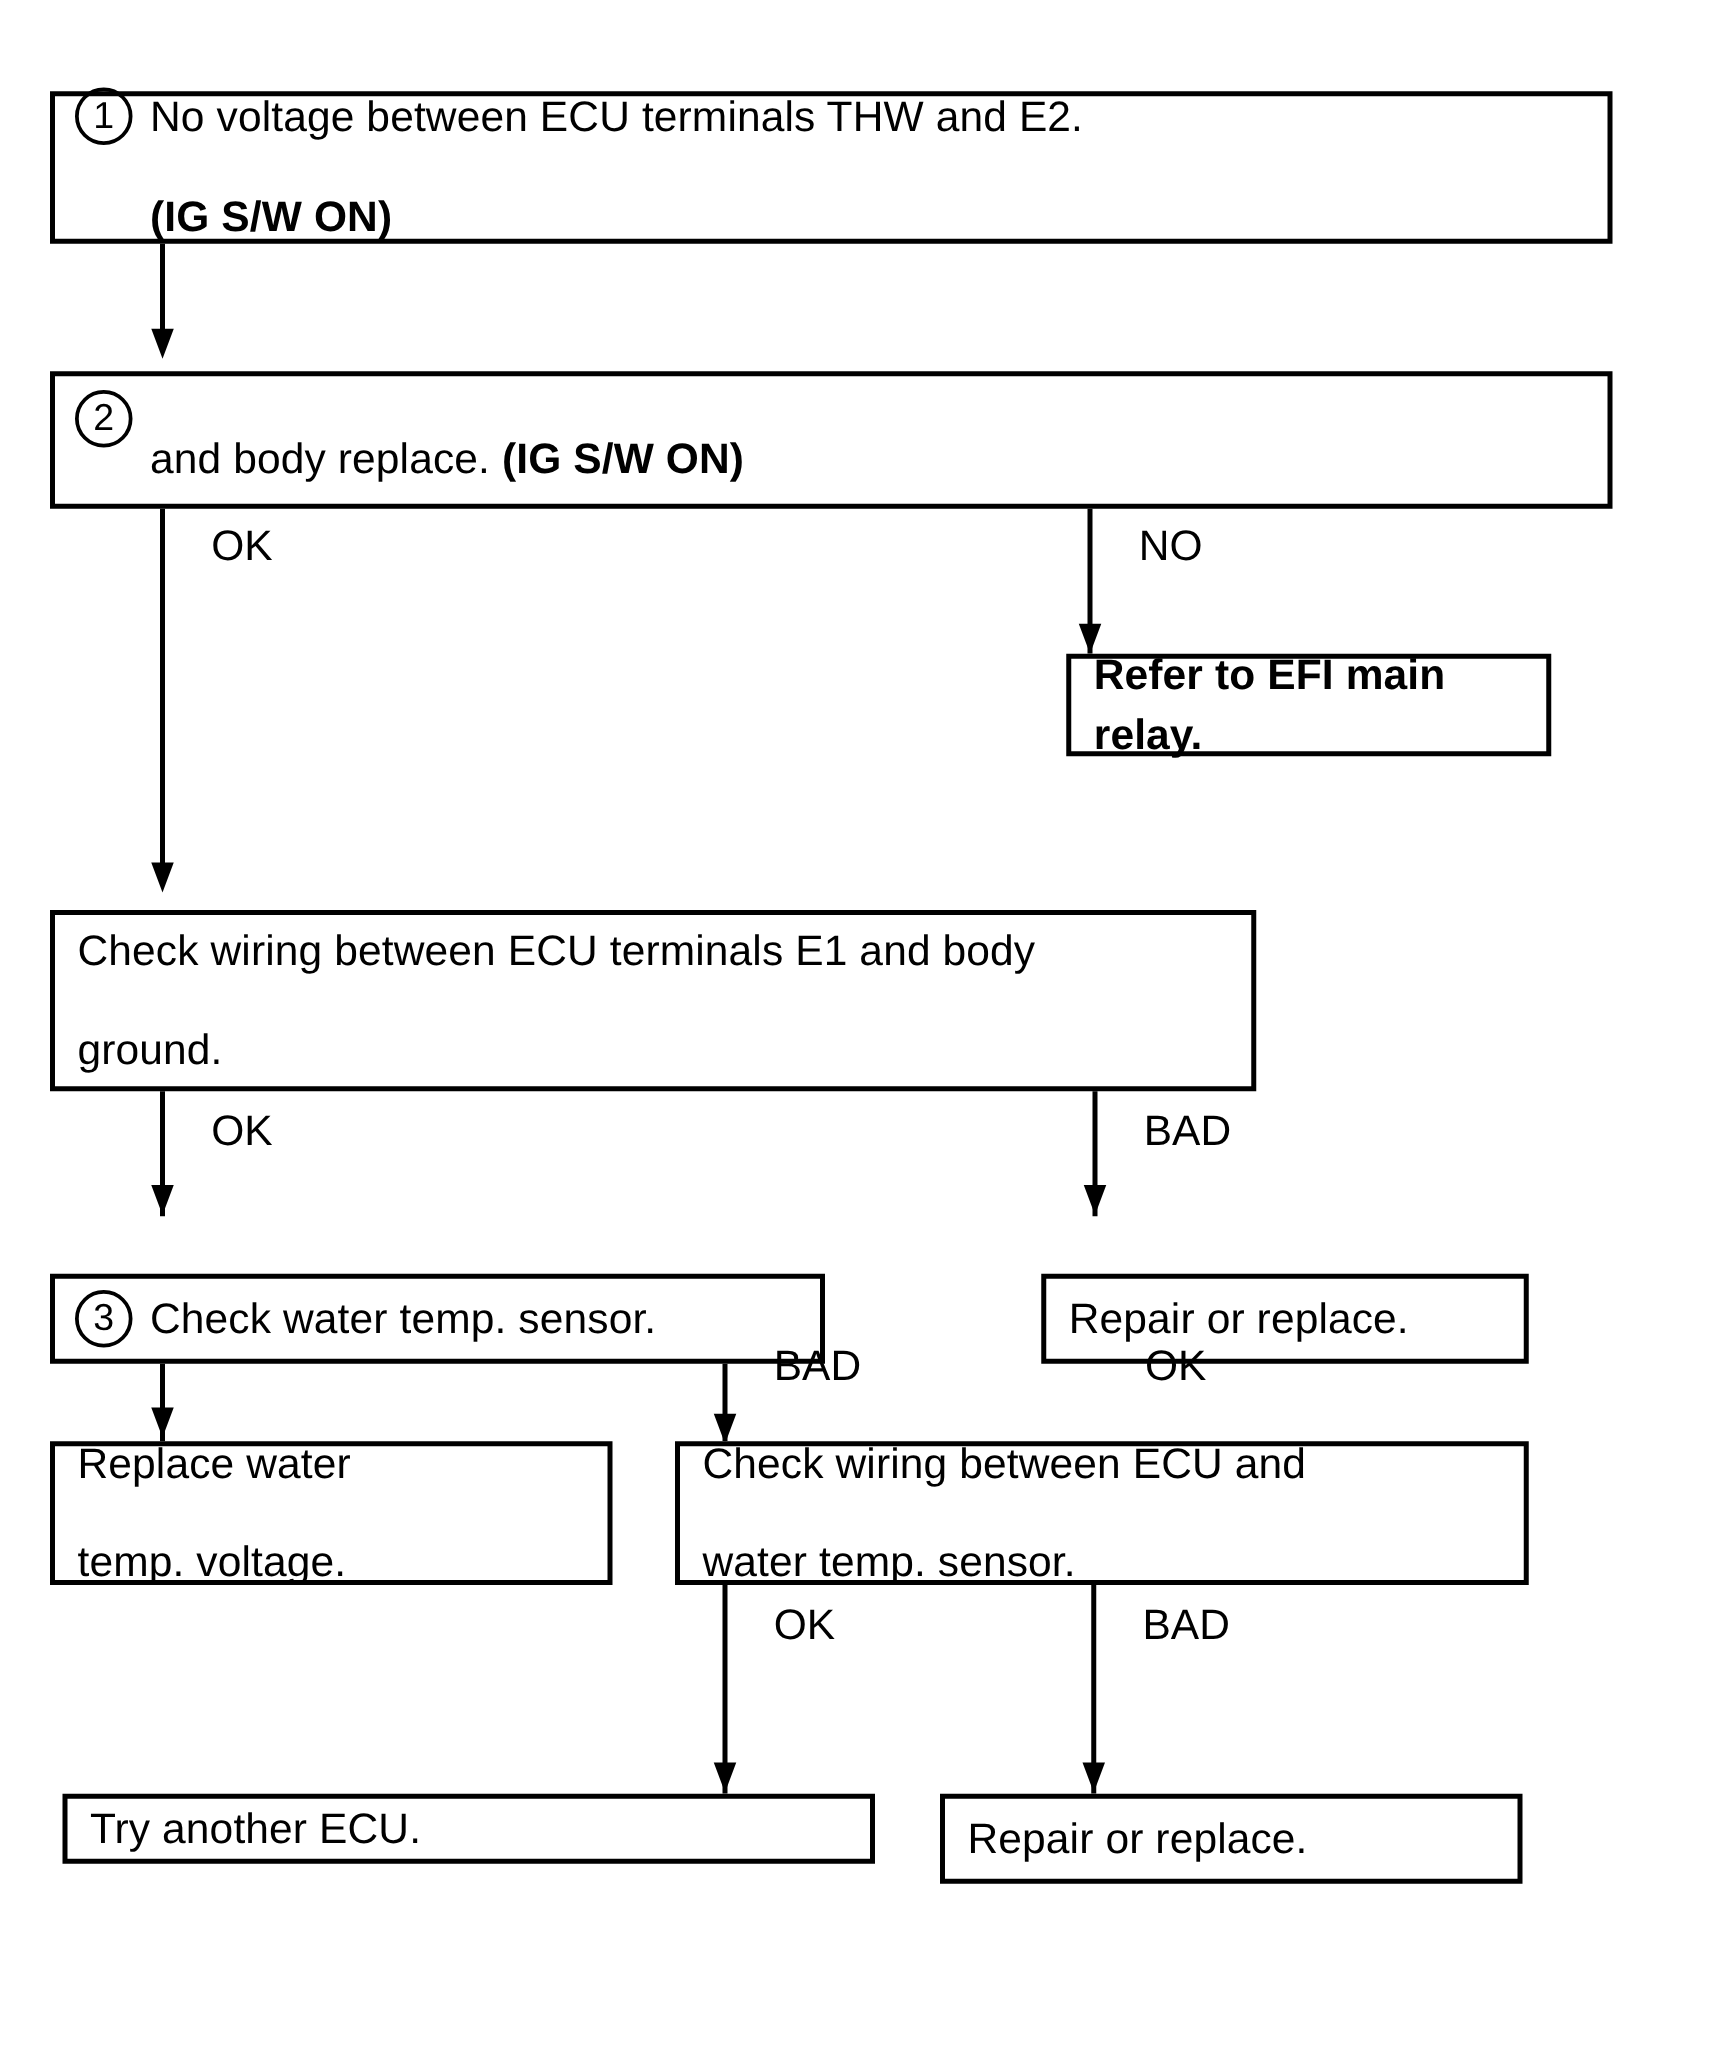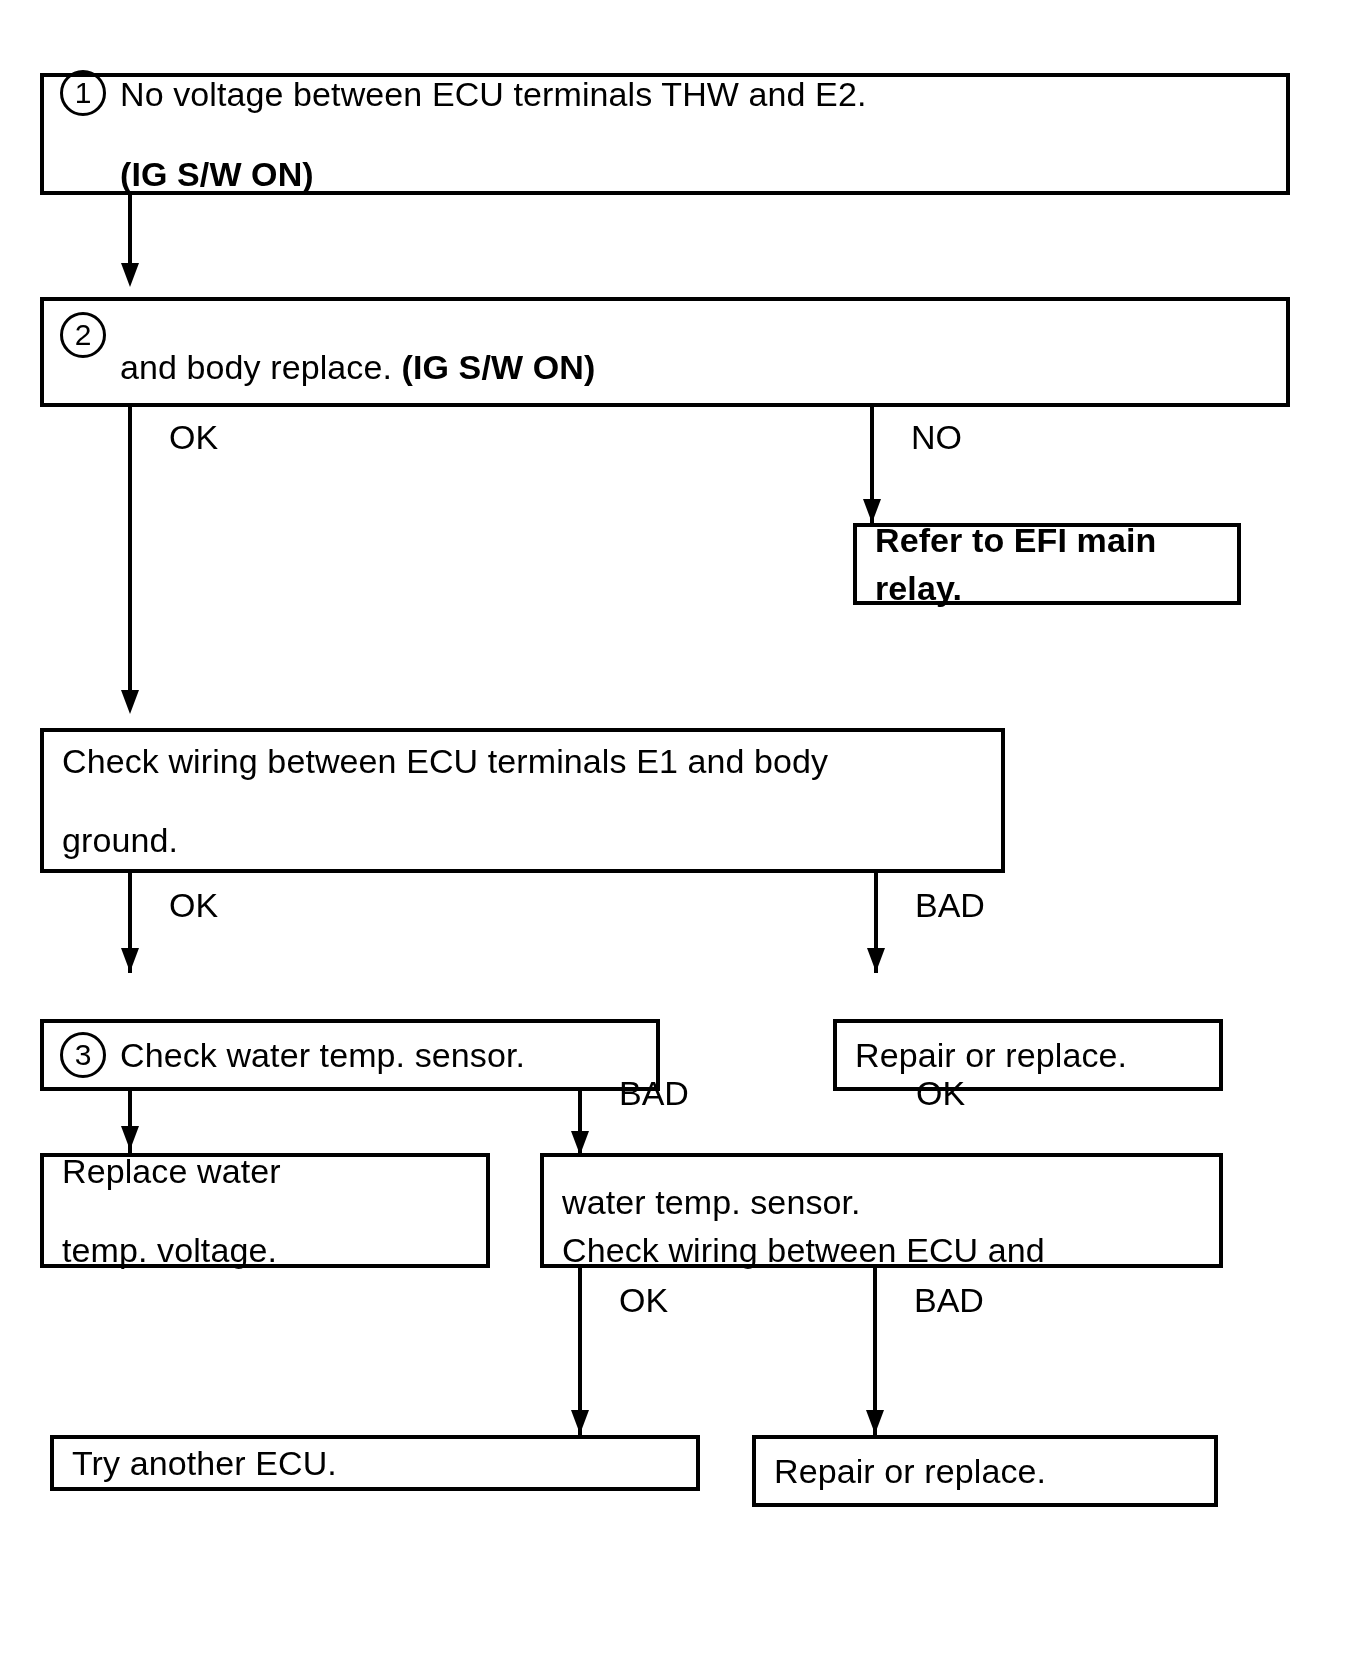--- a/index.html
+++ b/index.html
@@ -173,22 +173,22 @@
 
   <div class="node" style="left:40px; top:1153px; width:450px; height:115px;">
     <div class="body">
       <span class="txt">Replace water</span>
       <span class="txt line2">temp. voltage.</span>
     </div>
   </div>
 
   <div class="node" style="left:540px; top:1153px; width:683px; height:115px;">
     <div class="body">
+      <span class="txt">Check wiring between ECU and</span>
       <span class="txt line2">water temp. sensor.</span>
-      <span class="txt">Check wiring between ECU and</span>
     </div>
   </div>
 
   <div class="vline" style="left:578px; top:1268px; height:167px;"></div>
   <div class="arrowhead" style="left:571px; top:1410px;"></div>
   <div class="edge-label" style="left:600px; top:1283px;">OK</div>
 
   <div class="vline" style="left:873px; top:1268px; height:167px;"></div>
   <div class="arrowhead" style="left:866px; top:1410px;"></div>
   <div class="edge-label" style="left:895px; top:1283px;">BAD</div>

